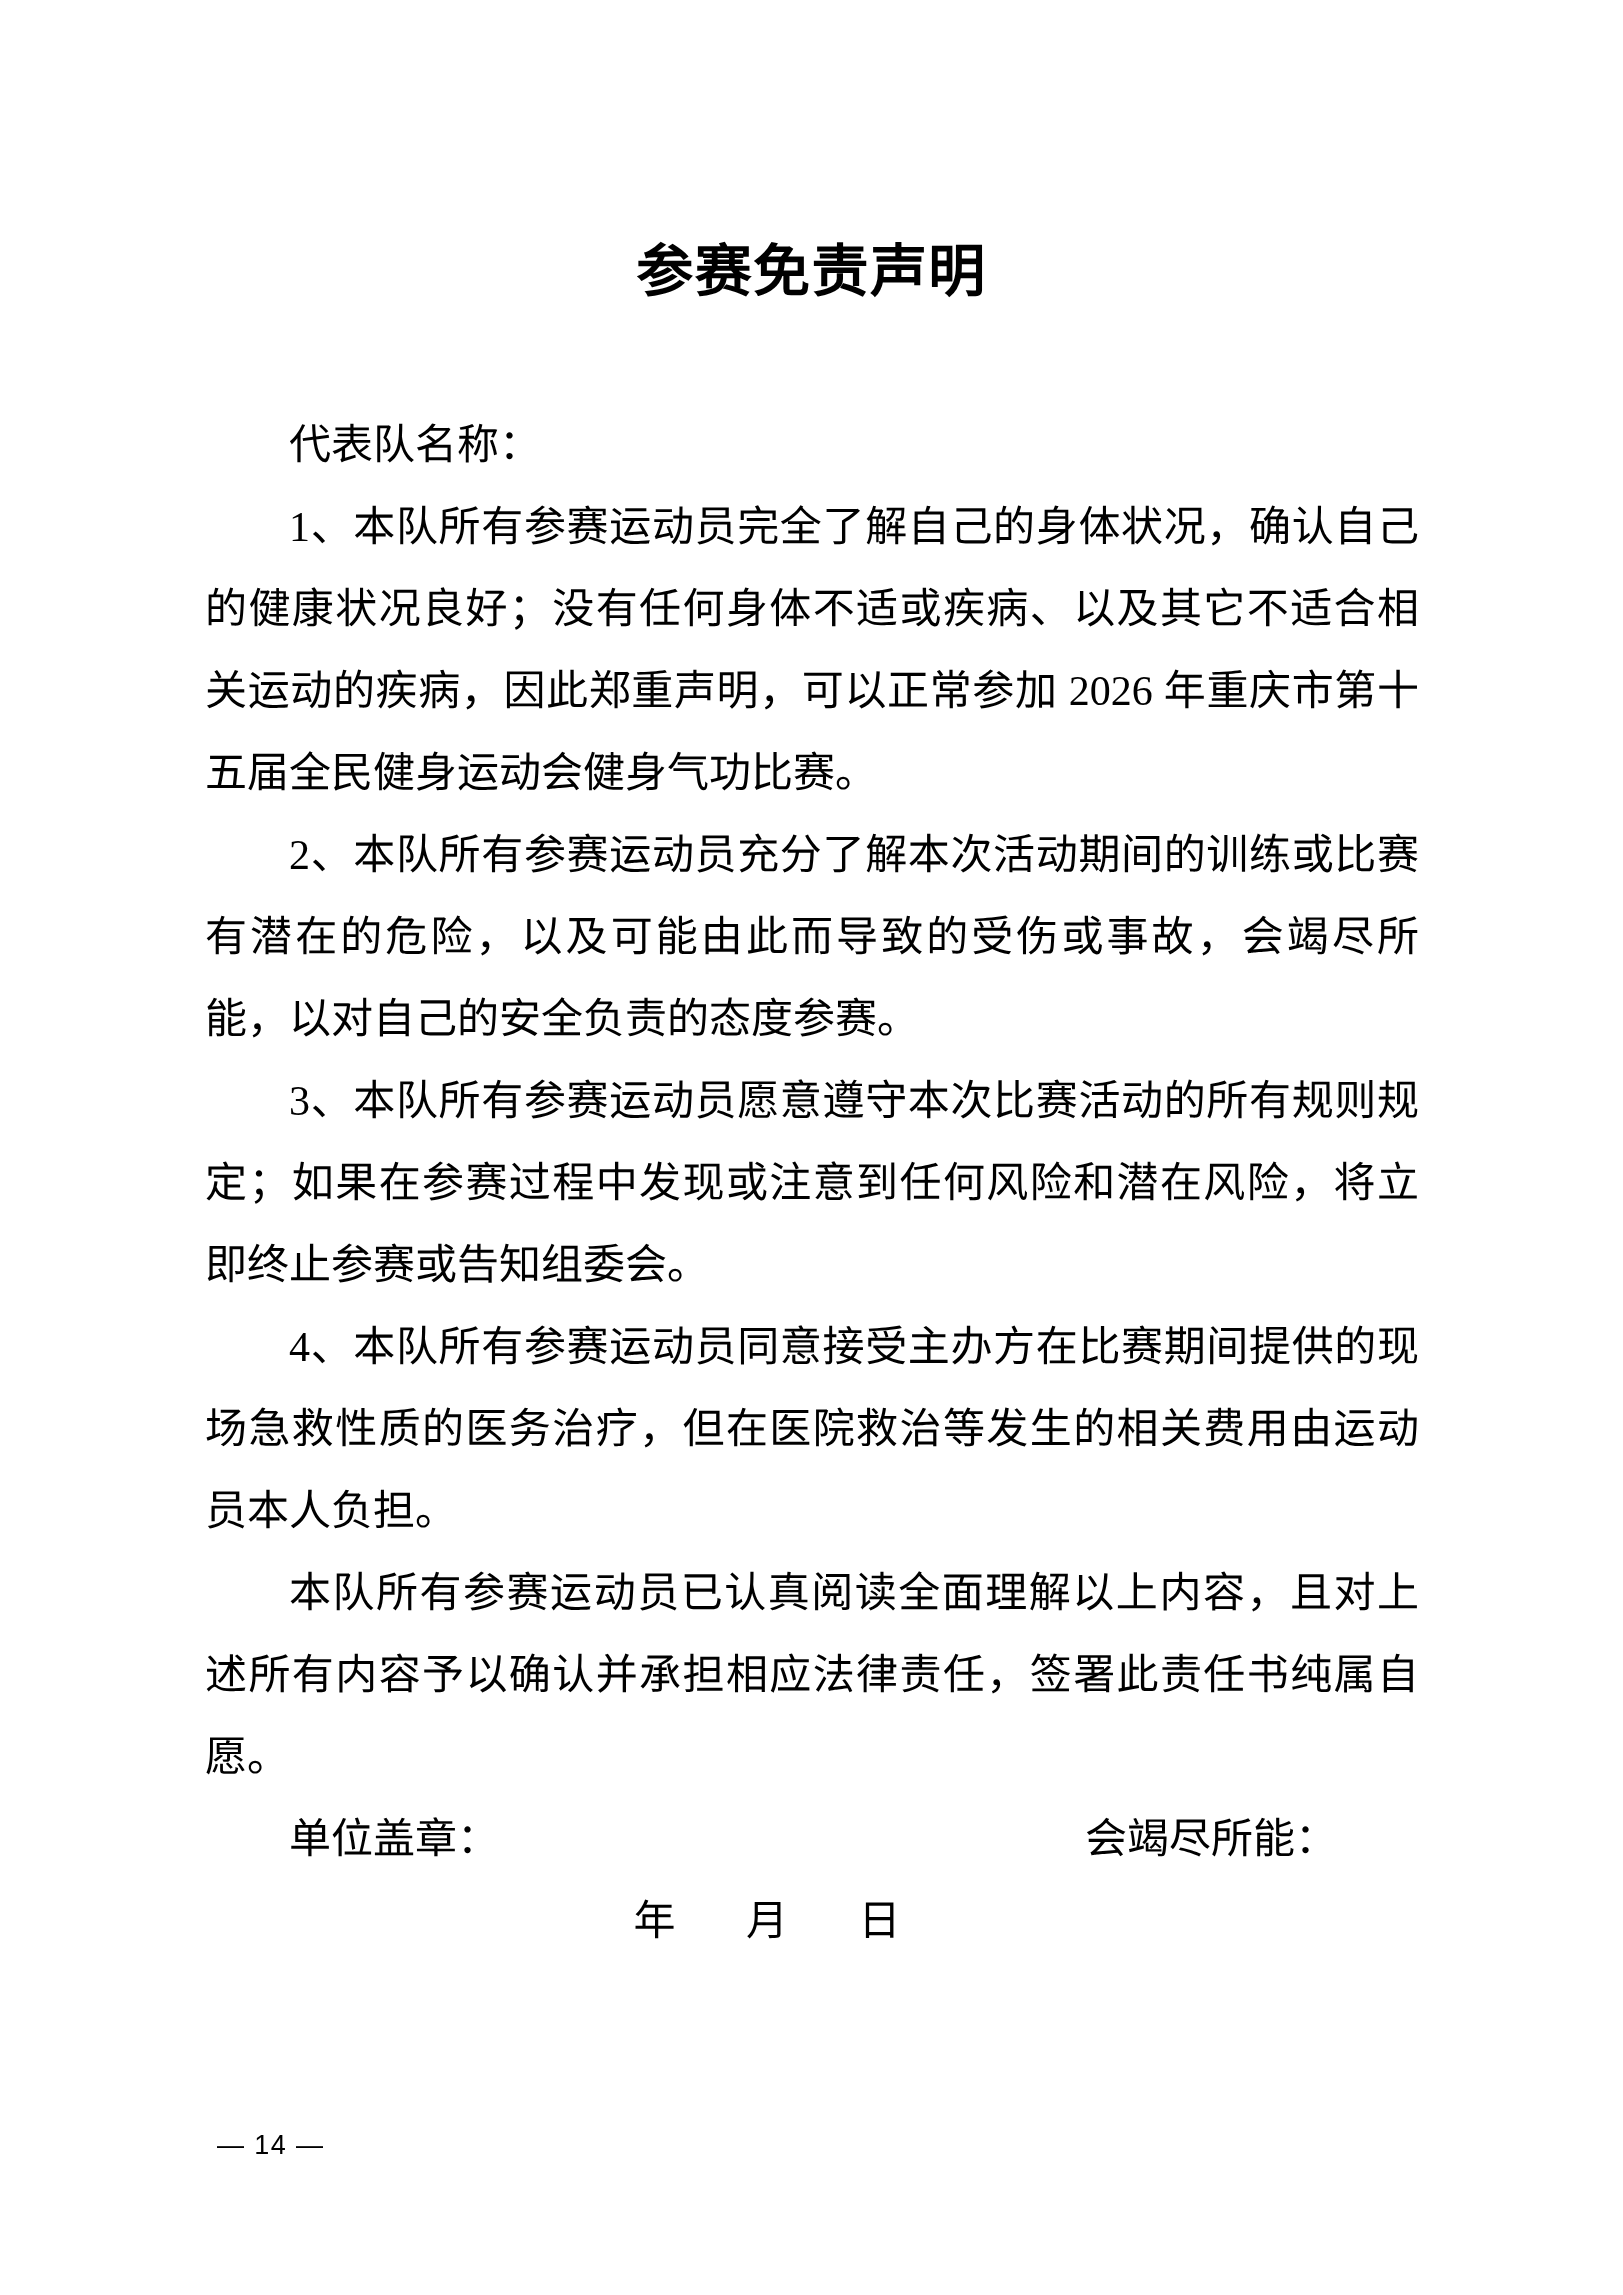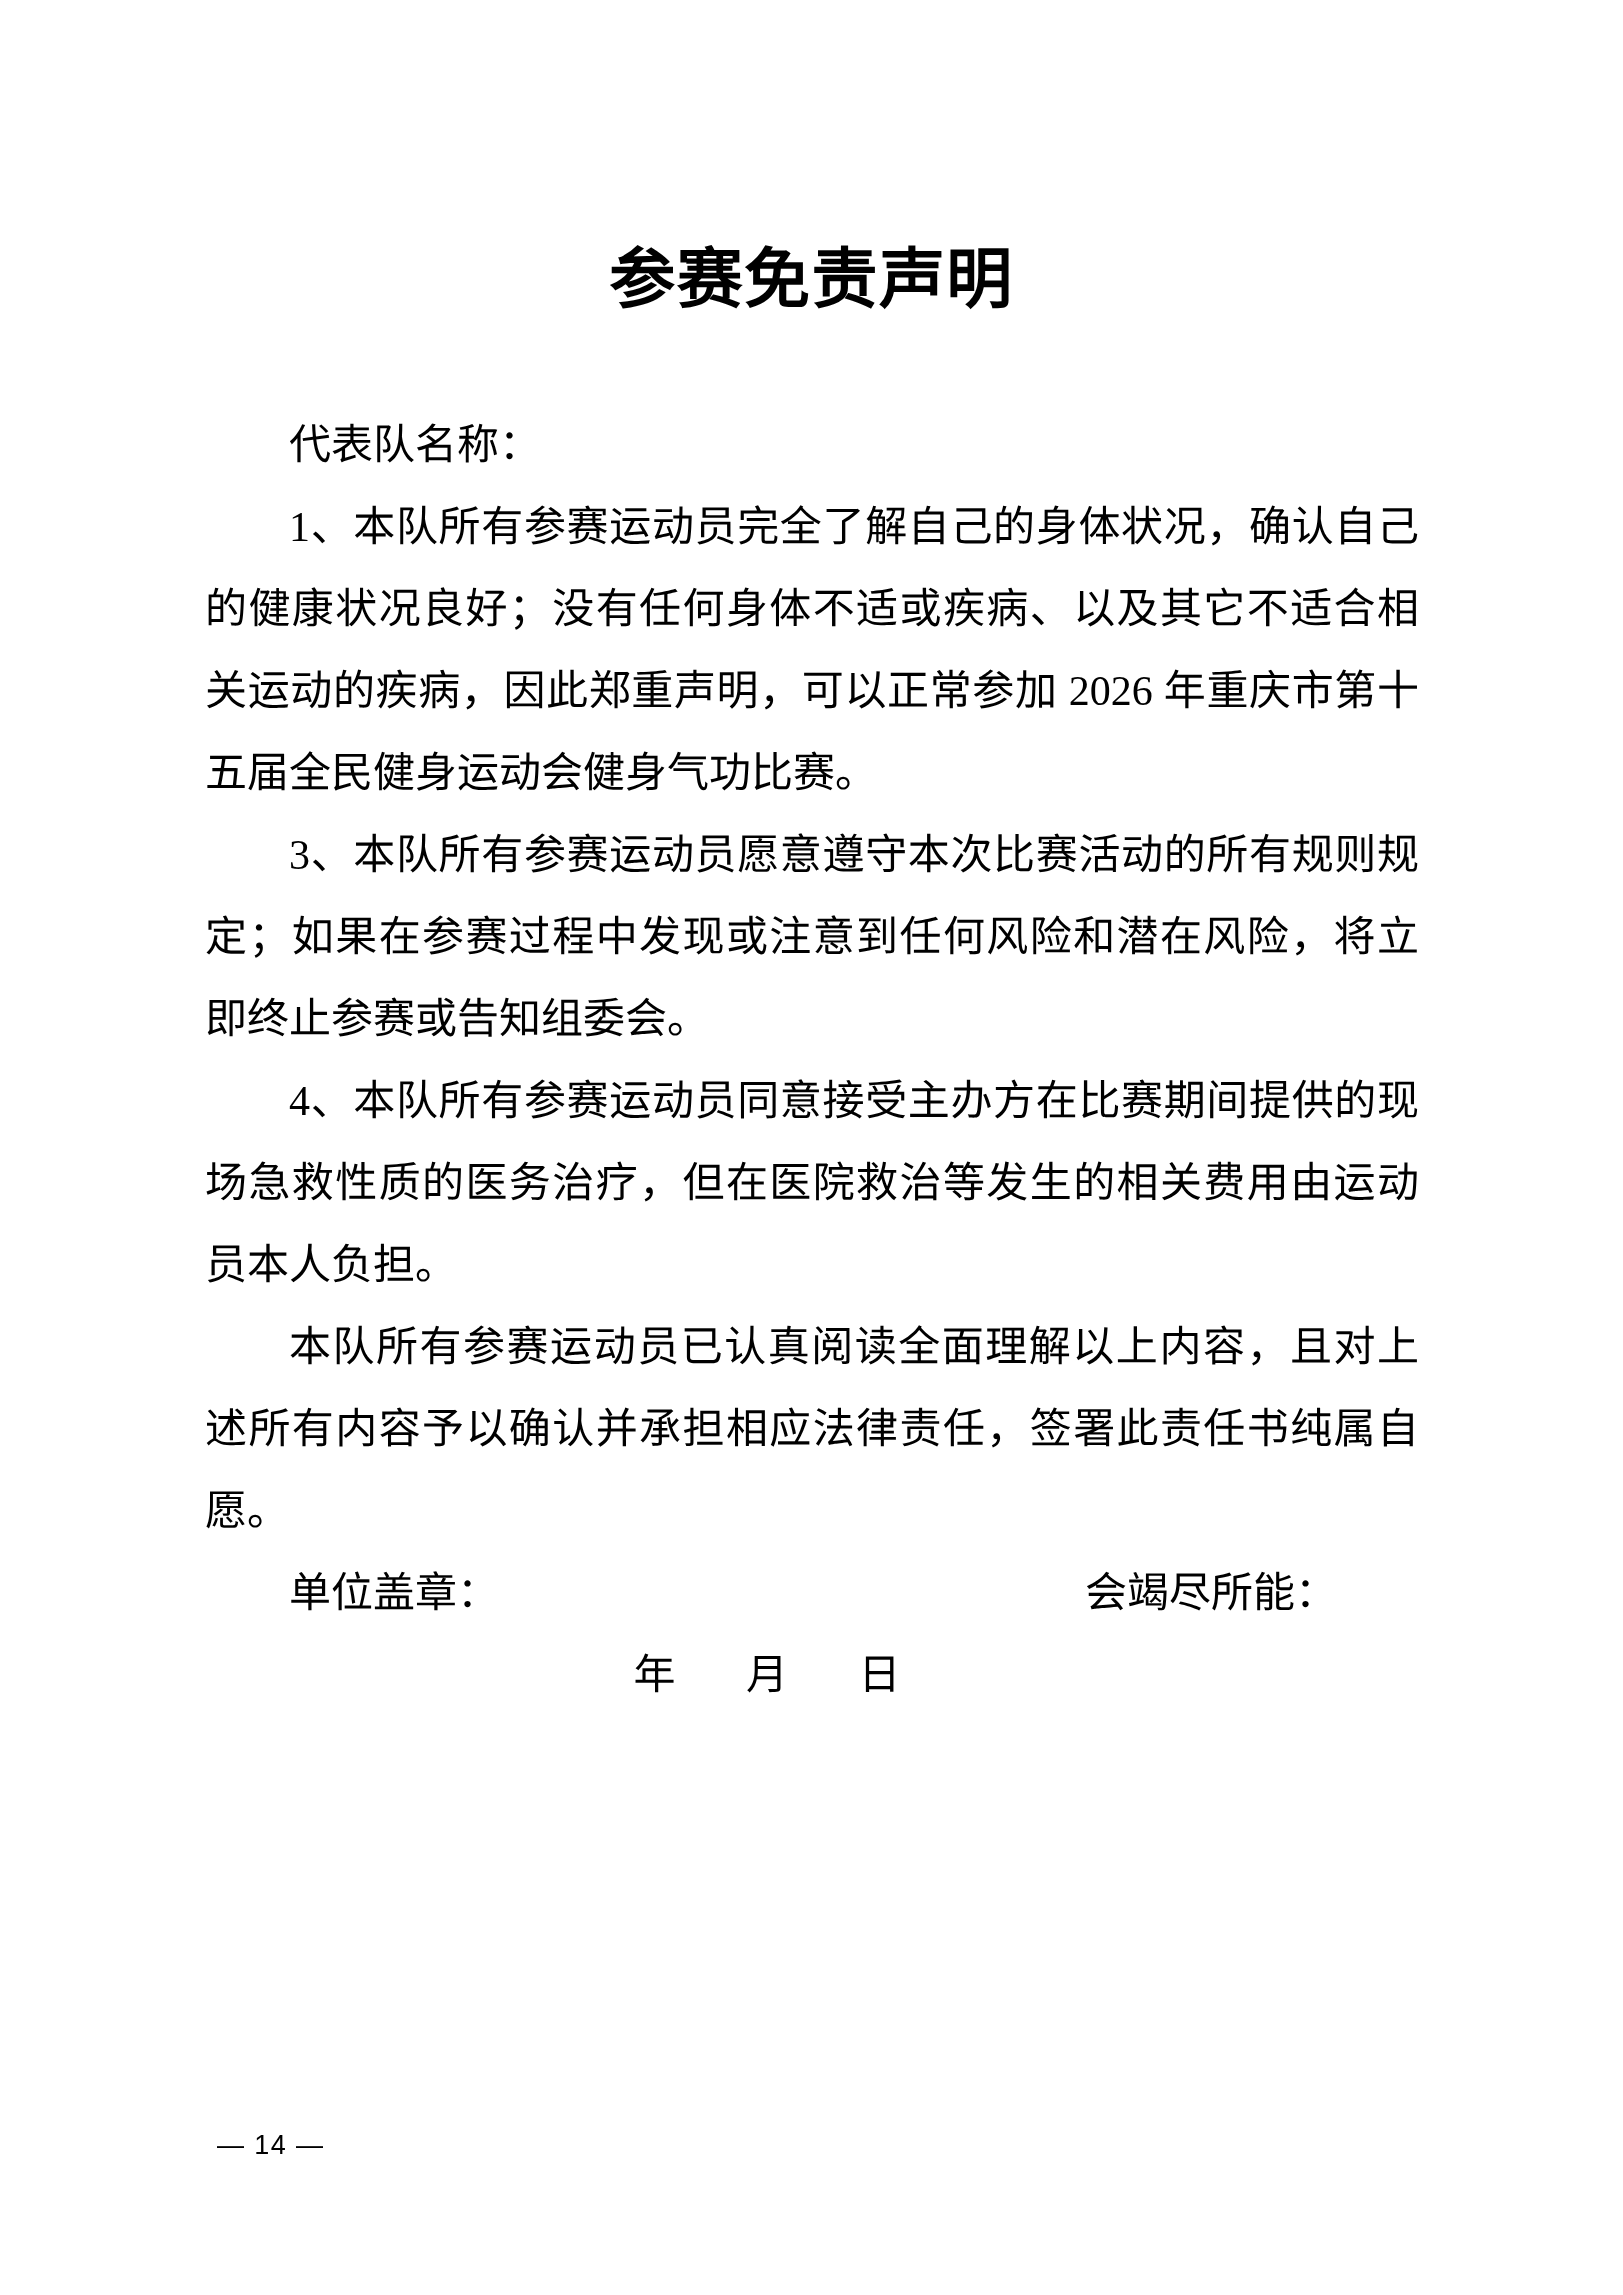--- a/index.html
+++ b/index.html
@@ -16,21 +16,21 @@
     font-family: "Liberation Serif", "DejaVu Serif", serif;
     overflow: hidden;
   }
   .doc-title {
     position: absolute;
     top: 225px;
     left: 0;
     width: 100%;
     margin: 0;
     text-align: center;
-    font-size: 66px;
+    font-size: 57px;
     font-weight: 700;
     letter-spacing: 1.4px;
     font-family: "Liberation Serif", "DejaVu Serif", serif;
   }
   .doc-body {
     position: absolute;
     top: 404px;
     left: 205px;
     width: 1214px;
     font-size: 42px;
@@ -77,20 +77,21 @@
 <div class="page">
 
   <h1 class="doc-title">参赛免责声明</h1>
 
   <div class="doc-body">
 
     <p class="team-label-line">代表队名称：</p>
 
     <p>1、本队所有参赛运动员完全了解自己的身体状况，确认自己的健康状况良好；没有任何身体不适或疾病、以及其它不适合相关运动的疾病，因此郑重声明，可以正常参加 2026 年重庆市第十五届全民健身运动会健身气功比赛。</p>
 
+    <p>2、本队所有参赛运动员充分了解本次活动期间的训练或比赛有潜在的危险，以及可能由此而导致的受伤或事故，会竭尽所能，以对自己的安全负责的态度参赛。</p>
 
     <p>3、本队所有参赛运动员愿意遵守本次比赛活动的所有规则规定；如果在参赛过程中发现或注意到任何风险和潜在风险，将立即终止参赛或告知组委会。</p>
 
     <p>4、本队所有参赛运动员同意接受主办方在比赛期间提供的现场急救性质的医务治疗，但在医院救治等发生的相关费用由运动员本人负担。</p>
 
     <p>本队所有参赛运动员已认真阅读全面理解以上内容，且对上述所有内容予以确认并承担相应法律责任，签署此责任书纯属自愿。</p>
 
     <div class="sig-row">
       <span class="sig-left">单位盖章：</span>
       <span class="sig-right">会竭尽所能：</span>

